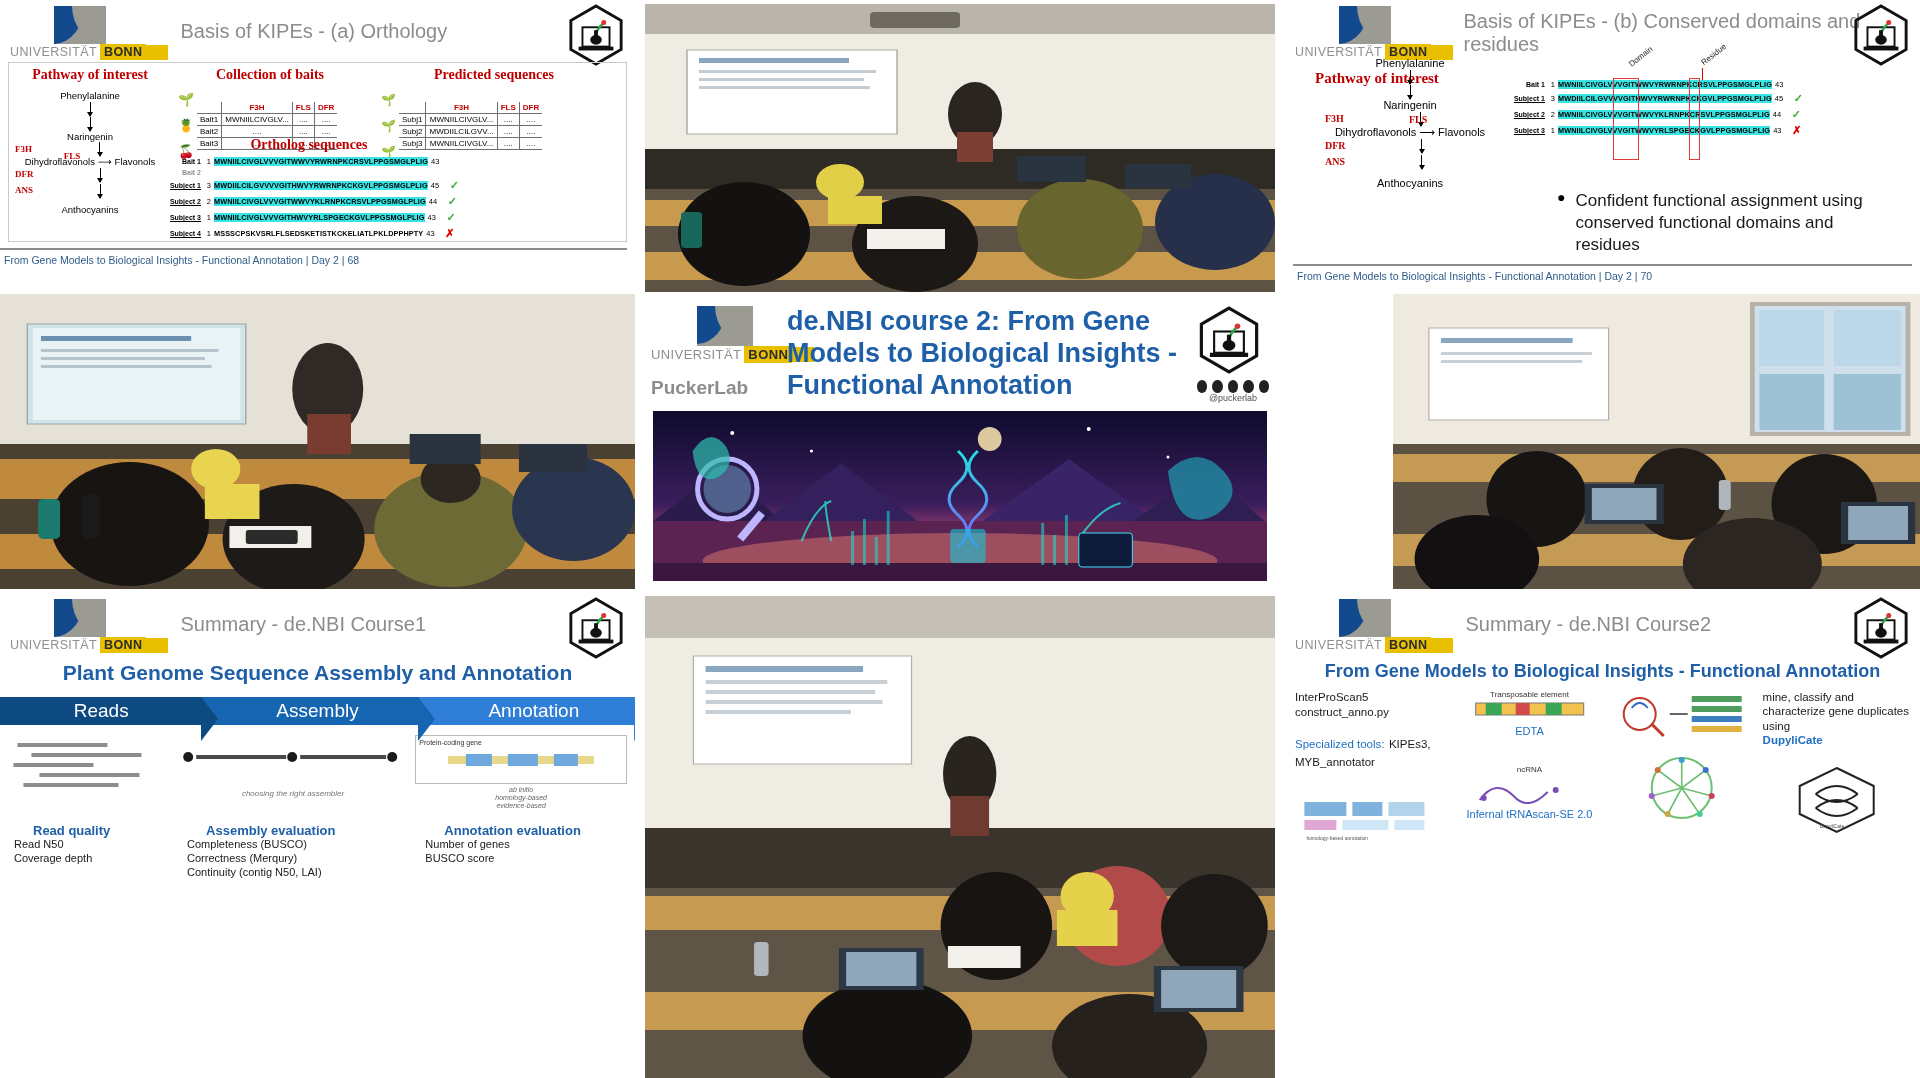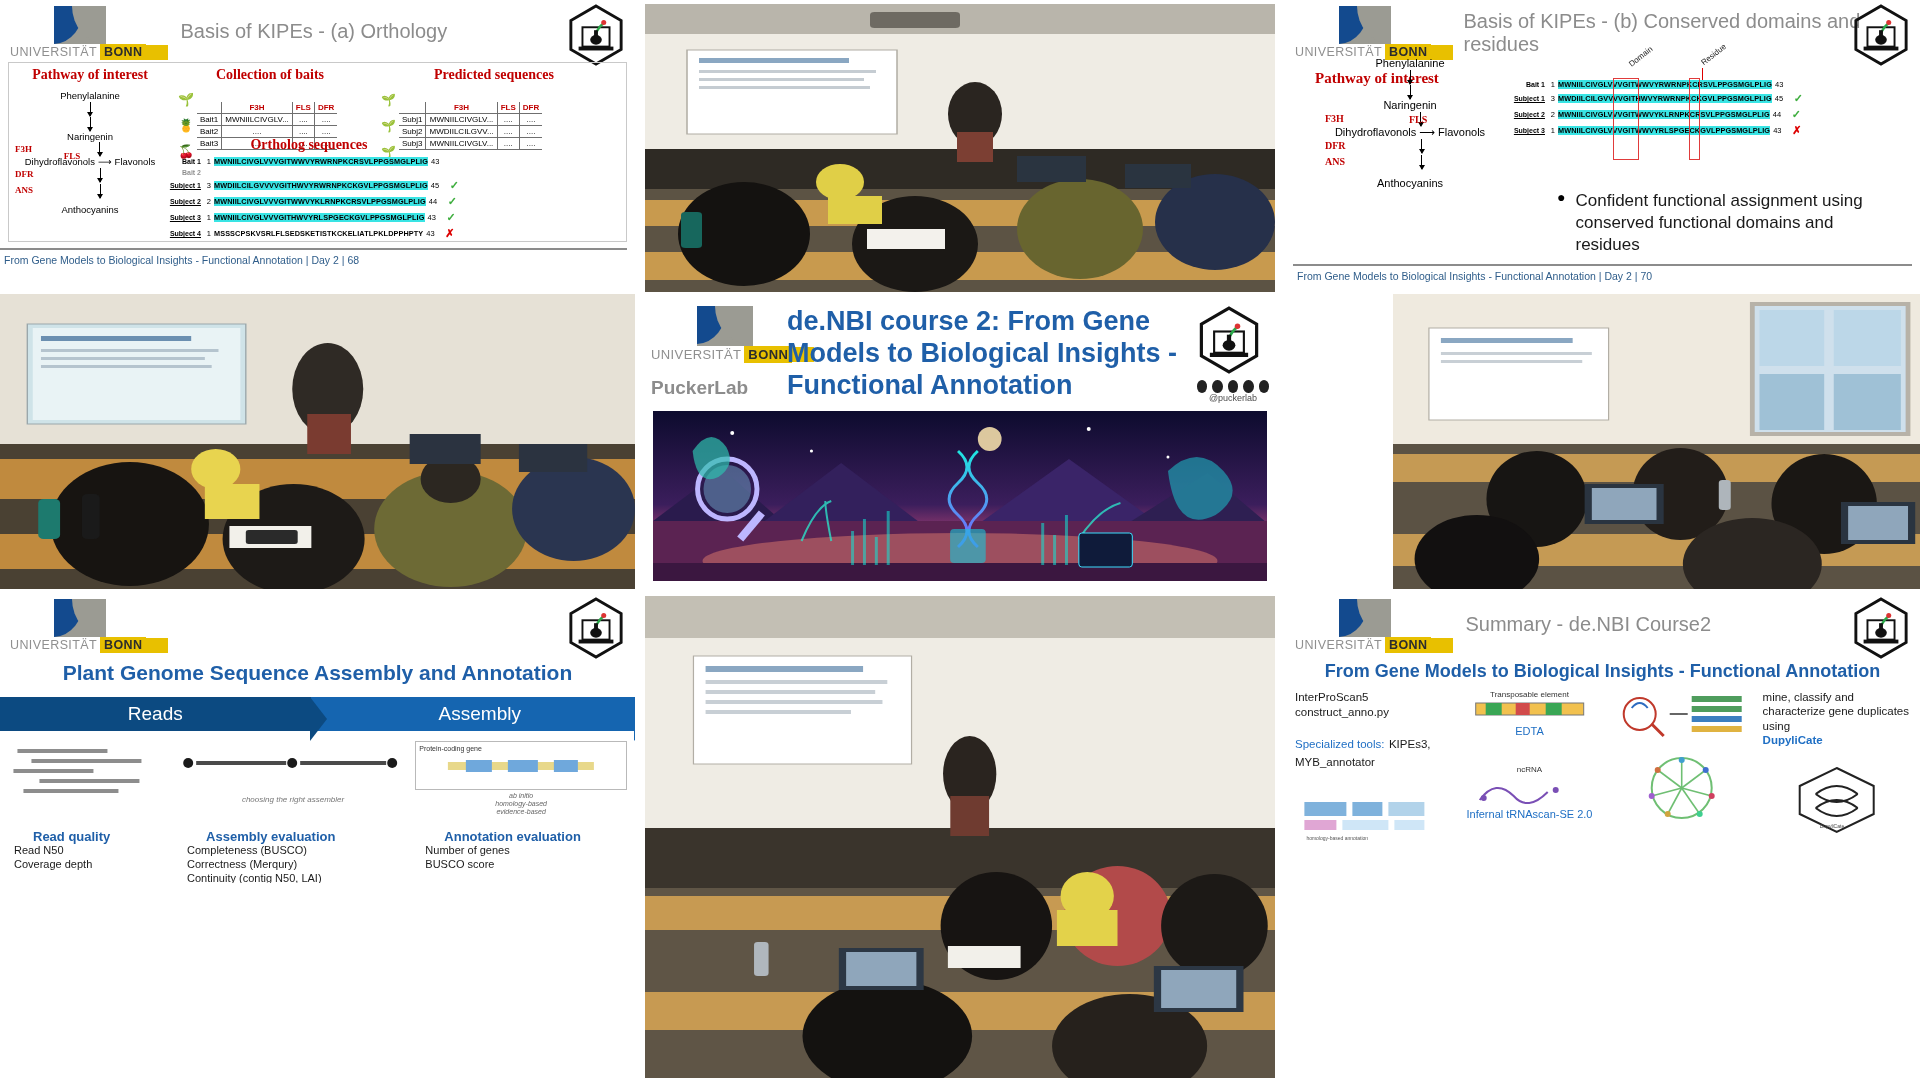--- a/index.html
+++ b/index.html
@@ -69,21 +69,21 @@
   .no { color:#d00; font-size:11px; margin-left:6px; font-weight:bold;}
 
   
   .course-title { color:#1f5fa8; font-weight:bold; font-size:27px; line-height:1.18; }
   .puckerlab { color:#8c8c8c; font-size:19px; font-weight:bold; }
   .handle { font-size:9px; color:#4d4d4d; text-align:center;}
   .soc { display:flex; gap:5px; justify-content:center; }
   .soc span { width:13px;height:13px;border-radius:50%;background:#222;display:inline-block;}
 
   
-  .chevrons { display:flex; height:34px; }
+  .chevrons { display:flex; height:28px; }
   .chev { position:relative; display:flex; align-items:center; justify-content:center;
           color:#fff; font-size:19px; flex:1; }
   .chev .lbl{ position:relative; z-index:2; text-align:center; line-height:1.05;}
   .chev:after{ content:""; position:absolute; right:-16px; top:0; width:0;height:0;
       border-top:22px solid transparent;border-bottom:22px solid transparent;
       border-left:17px solid var(--c); z-index:3;}
   .chev.sm { font-size:11.5px; }
 
   
   .sum-col-title { color:#1f5fa8; font-weight:bold; font-size:13px;padding-left:19px; }
@@ -305,20 +305,21 @@
     <div class="slide" style="height:290px;margin-top:4px;">
       <div class="slide-head">
         <div class="unibonn">
           <div class="ub-mark"></div>
           <div class="ub-word">
             <span>UNIVERSITÄT</span>
             <span class="b">BONN</span>
             <span class="tail"></span>
           </div>
         </div>
+        <div class="slide-title">Summary - de.NBI Course1</div>
         <svg class="pucker-hex" viewBox="0 0 60 64">
           <polygon points="30,2 56,17 56,47 30,62 4,47 4,17" fill="none" stroke="#111" stroke-width="3"></polygon>
           <rect x="16" y="24" width="28" height="20" fill="none" stroke="#111" stroke-width="2"></rect>
           <rect x="12" y="44" width="36" height="4" fill="#111"></rect>
           <path d="M30 30 q4 -8 8 -10" stroke="#2ba84a" stroke-width="2.4" fill="none"></path>
           <ellipse cx="30" cy="37" rx="6" ry="5" fill="#111"></ellipse>
           <rect x="28" y="27" width="4" height="8" fill="#111"></rect>
           <circle cx="38" cy="19" r="2.6" fill="#d33"></circle>
         </svg>
       </div>
@@ -326,20 +327,23 @@
       <div style="text-align:center;margin-top:8px;">
         <span style="color:#1f5fa8;font-weight:bold;font-size:21px;">Plant Genome Sequence Assembly and Annotation</span>
       </div>
 
       <div class="chevrons" style="margin-top:12px;">
         <div class="chev" style="--c:#0c4a81;background:#0c4a81;">
             <span class="lbl">Reads</span>
           </div>
         <div class="chev" style="--c:#1565b0;background:#1565b0;padding-left:14px;">
             <span class="lbl">Assembly</span>
+          </div>
+        <div class="chev" style="--c:#2f7ed8;background:#2f7ed8;padding-left:14px;">
+            <span class="lbl">Annotation</span>
           </div>
       </div>
 
       <div style="display:flex;margin-top:10px;padding:0 8px;height:82px;">
         <div style="flex:1;">
           <svg width="100%" height="70" viewBox="0 0 160 70">
             <rect x="8" y="8" width="90" height="4" fill="#8d8d8d"></rect>
             <rect x="22" y="18" width="110" height="4" fill="#8d8d8d"></rect>
             <rect x="4" y="28" width="80" height="4" fill="#8d8d8d"></rect>
             <rect x="30" y="38" width="100" height="4" fill="#8d8d8d"></rect>

